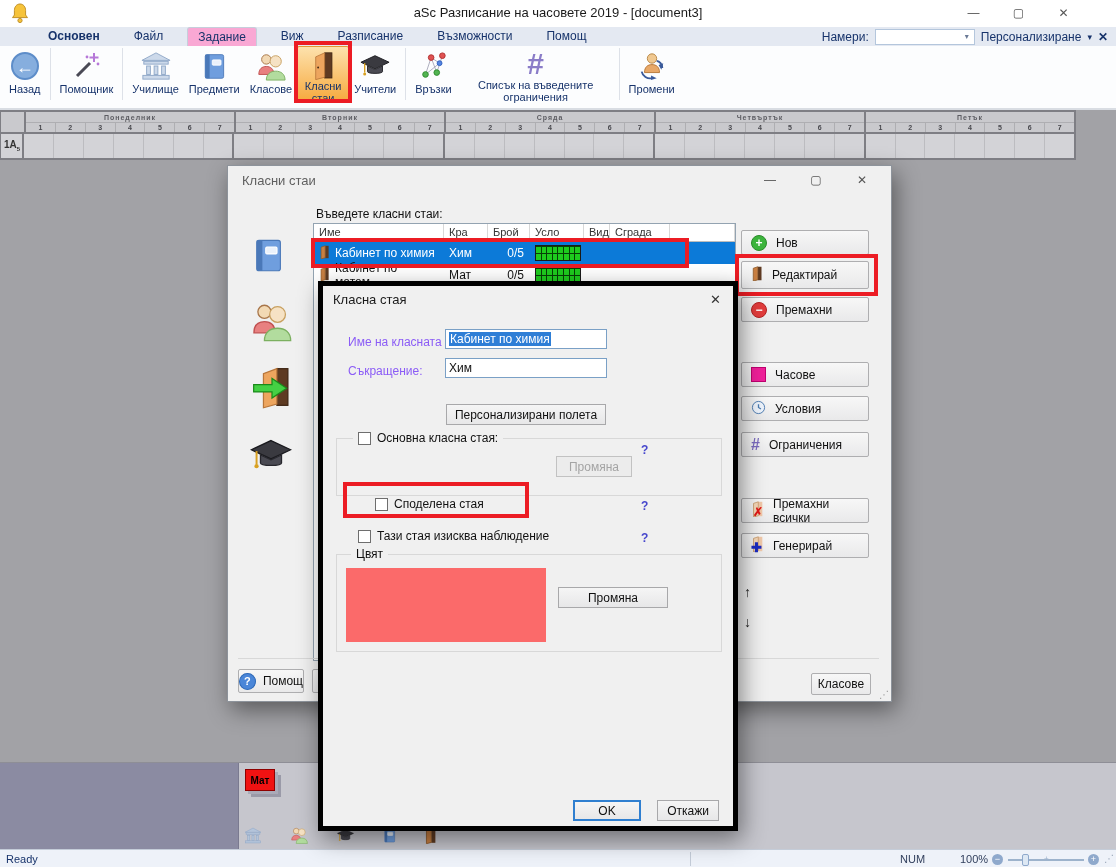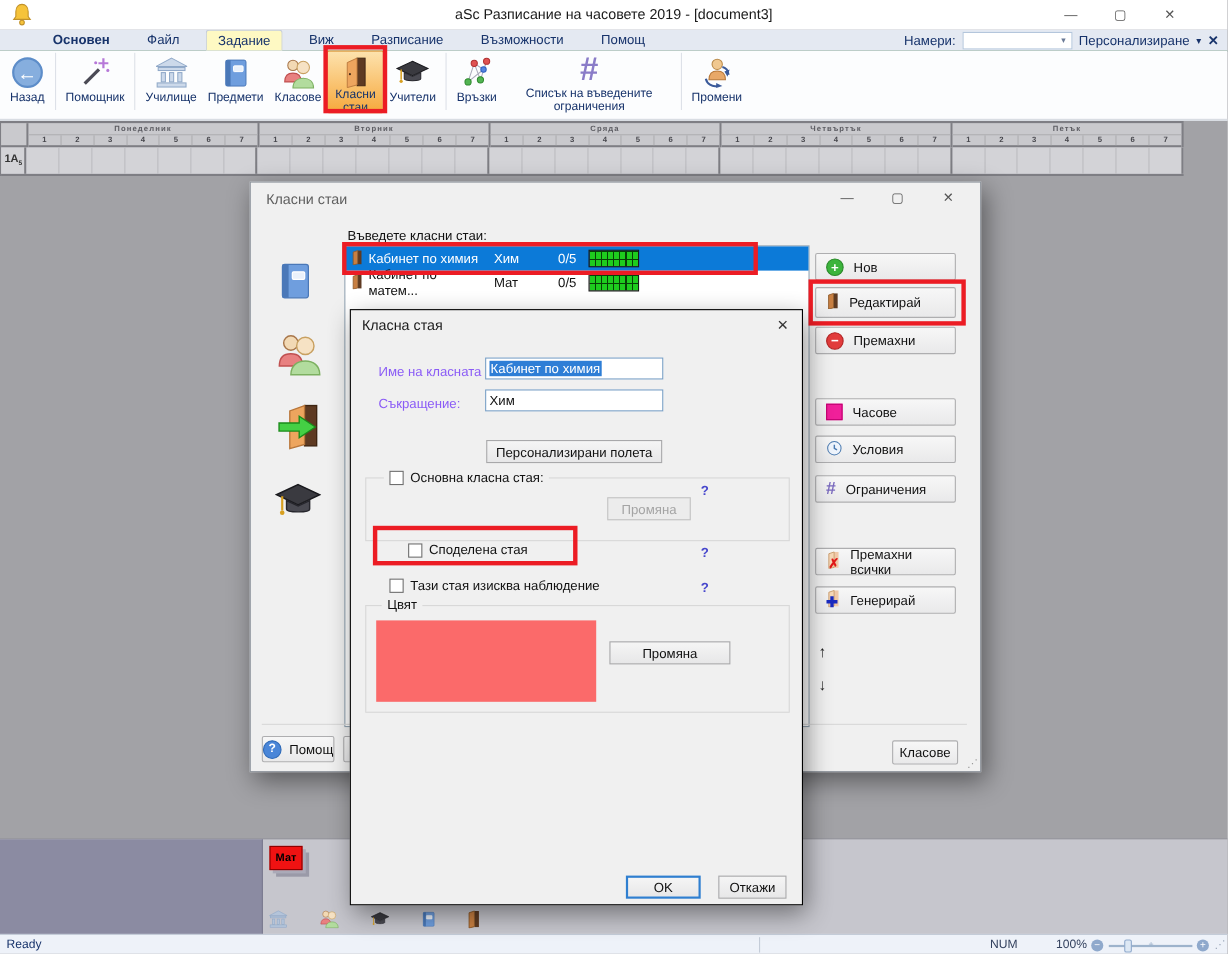--- a/index.html
+++ b/index.html
@@ -11,21 +11,21 @@
   .bell{position:absolute;left:9px;top:2px;}
   .wtitle{position:absolute;left:0;right:0;top:5px;text-align:center;font-size:13px;color:#1a1a1a;}
   .wctrl{position:absolute;top:0;right:30px;display:flex;height:27px;}
   .wctrl span{width:45px;text-align:center;line-height:27px;font-size:12px;color:#555;}
 
   
   .menubar{position:absolute;top:27px;left:0;right:0;height:19px;background:#e4e9f2;border-bottom:1px solid #14532d;display:flex;align-items:center;font-size:12px;color:#17336b;}
   .tabs{display:flex;margin-left:38px;gap:14px;}
   .tab{padding:0 10px;line-height:18px;}
   .tab.first{font-weight:bold;}
-  .tab.active{background:#fef9c3;border:1px solid #c6cedb;border-bottom:none;border-radius:3px 3px 0 0;}
+  .tab.active{background:#f9a8d4;border:1px solid #c6cedb;border-bottom:none;border-radius:3px 3px 0 0;}
   .menu-right{margin-left:auto;display:flex;align-items:center;margin-right:8px;gap:6px;}
   .find-combo{width:98px;height:14px;background:#fff;border:1px solid #b4c6dc;position:relative;}
   .find-combo .arr{position:absolute;right:1px;top:0;bottom:0;width:12px;font-size:8px;color:#6a7a96;text-align:center;line-height:14px;}
   .customize{color:#17336b;}
   .cust-x{font-weight:bold;color:#17336b;}
 
   
   .toolbar{position:absolute;top:46px;left:0;right:0;height:62px;background:#fcfdfe;border-bottom:2px solid #d9dde3;display:flex;align-items:flex-start;padding-left:4px;}
   .tbtn{display:flex;flex-direction:column;align-items:center;padding:3px 5px 0;min-width:40px;position:relative;height:57px;box-sizing:border-box;}
   .ticon{height:34px;display:flex;align-items:center;justify-content:center;}
@@ -78,21 +78,21 @@
   .circ.green{background:#3cb43c;border:1px solid #2a8a2a;}
   .circ.red{background:#e23c3c;border:1px solid #b22222;}
   .circ.blue{background:#4a86d8;border:1px solid #2f6ab8;font-size:11px;}
   .sq-pink{width:13px;height:13px;background:#f0209a;border:1px solid #c00070;}
   .hash{font-size:16px;font-weight:bold;color:#7b6bbf;line-height:14px;}
   .arrowlbl{position:absolute;left:516px;font-size:14px;color:#222;}
   .footline{position:absolute;left:10px;right:12px;top:492px;height:1px;background:#d8d8d8;}
   .smallbtn{position:absolute;box-sizing:border-box;background:linear-gradient(#f7f7f7,#e9e9ea);border:1px solid #aeaeb0;border-radius:2px;display:flex;align-items:center;justify-content:center;gap:7px;font-size:12px;color:#111;}
   .grip{position:absolute;right:2px;bottom:1px;font-size:10px;color:#9a9a9a;}
 
-  .room-dlg{left:318px;top:281px;width:410px;height:540px;border:1px solid #000000;z-index:20;text-align:center;}
+  .room-dlg{left:318px;top:281px;width:410px;height:540px;border:5px solid #000000;z-index:20;text-align:center;}
   .rd-title{height:26px;font-size:13px;color:#1a1a1a;display:flex;align-items:center;padding-left:10px;}
   .rd-close{position:absolute;top:6px;right:12px;font-size:13px;color:#333;}
   .flabel{position:absolute;font-size:12px;color:#8b5cf6;}
   .tinput{position:absolute;box-sizing:border-box;background:#fff;border:1px solid #7aa0c6;font-size:12px;display:flex;align-items:center;padding:0 3px;color:#111;}
   .seltext{background:#2e7ed6;color:#fff;padding:0 1px;}
   .pbtn{position:absolute;box-sizing:border-box;background:linear-gradient(#f5f5f5,#e7e7e8);border:1px solid #a8a8aa;font-size:12px;color:#111;display:flex;align-items:center;justify-content:center;}
   .pbtn.disabled{color:#a4a4a4;background:#ececec;border-color:#c2c2c2;}
   .groupbox{position:absolute;border:1px solid #d8d8d8;}
   .legend{position:absolute;background:#f0f0f0;padding:0 5px;font-size:12px;color:#111;display:flex;align-items:center;gap:6px;}
   .chk{width:13px;height:13px;background:#fff;border:1px solid #6e6e6e;box-sizing:border-box;flex:none;}
@@ -424,20 +424,29 @@
           <polygon points="16,5 31,12 16,19 1,12" fill="#3a3a40" stroke="#1a1a1e"></polygon>
           <path d="M8 16v6c0 2.5 16 2.5 16 0v-6l-8 3.7z" fill="#4a4a52" stroke="#26262c"></path>
           <line x1="5" y1="13" x2="5" y2="23" stroke="#d8a020" stroke-width="1.5"></line>
           <circle cx="5" cy="24.5" r="1.6" fill="#d8a020"></circle>
         </svg>
     </span>
 
     <span class="prompt">Въведете класни стаи:</span>
 
     <div class="list">
+      <div class="lhead">
+        <span class="c c-name">Име</span>
+        <span class="c c-abbr">Кра</span>
+        <span class="c c-count" style="justify-content:flex-start;padding-left:5px;">Брой</span>
+        <span class="c c-cond">Усло</span>
+        <span class="c c-kind">Вид</span>
+        <span class="c c-bldg">Сграда</span>
+        <span class="c c-fill"></span>
+      </div>
       <div class="lrow selected">
         <div class="anno" style="left:-3px;top:-4px;width:378px;height:30px;"></div>
         <span class="c c-name">
           <span class="rdoor"><svg width="11" height="14" viewBox="0 0 16 20">
                 <rect x="9" y="1" width="5" height="18" fill="#5e3a22"></rect>
                 <path d="M9 1 L3 3 L3 20 L9 18.5 Z" fill="#c87f42" stroke="#8a5626"></path>
               </svg></span>
           <span>Кабинет по химия</span>
         </span>
         <span class="c c-abbr">Хим</span>

